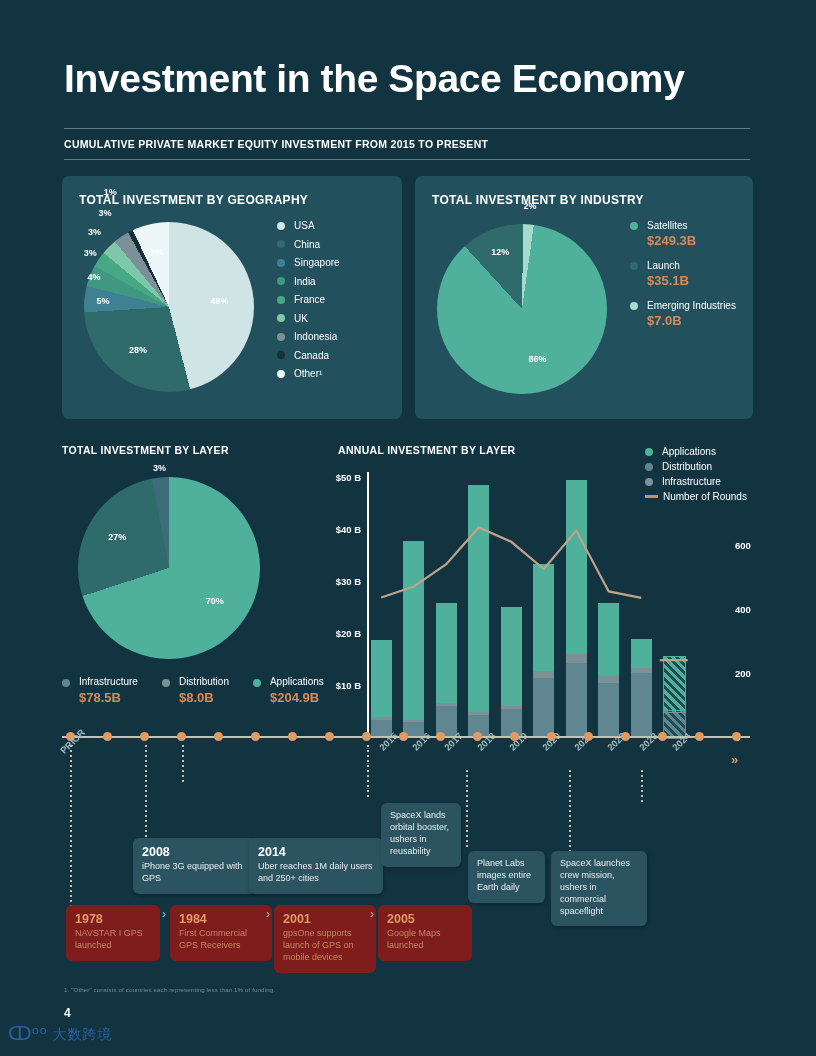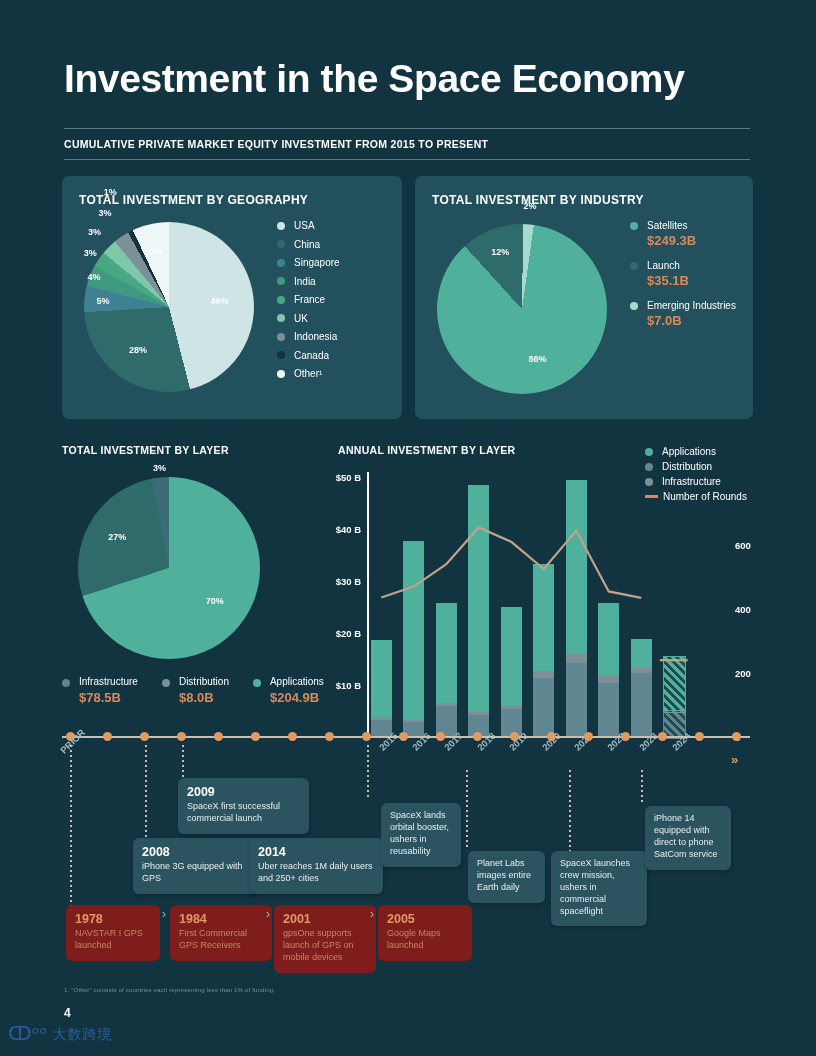--- a/index.html
+++ b/index.html
@@ -366,43 +366,36 @@
   <div class="chev" style="left:731px;top:752px;">»</div>
 
   <div class="vdots" style="left:70px;top:745px;height:165px;"></div>
   <div class="vdots" style="left:145px;top:745px;height:95px;"></div>
   <div class="vdots" style="left:182px;top:745px;height:40px;"></div>
   <div class="vdots" style="left:367px;top:745px;height:55px;"></div>
   <div class="vdots" style="left:466px;top:770px;height:80px;"></div>
   <div class="vdots" style="left:569px;top:770px;height:85px;"></div>
   <div class="vdots" style="left:641px;top:770px;height:33px;"></div>
 
-  <div class="evt" style="left:178px;top:778px;width:113px;">
-    <div class="y">2009</div>
-    <div class="t">SpaceX first successful commercial launch</div>
-  </div>
   <div class="evt" style="left:133px;top:838px;width:106px;">
     <div class="y">2008</div>
     <div class="t">iPhone 3G equipped with GPS</div>
   </div>
   <div class="evt" style="left:249px;top:838px;width:116px;">
     <div class="y">2014</div>
     <div class="t">Uber reaches 1M daily users and 250+ cities</div>
   </div>
   <div class="evt" style="left:381px;top:803px;width:62px;">
     <div class="t">SpaceX lands orbital booster, ushers in reusability</div>
   </div>
   <div class="evt" style="left:468px;top:851px;width:59px;">
     <div class="t">Planet Labs images entire Earth daily</div>
   </div>
   <div class="evt" style="left:551px;top:851px;width:78px;">
     <div class="t">SpaceX launches crew mission, ushers in commercial spaceflight</div>
-  </div>
-  <div class="evt" style="left:645px;top:806px;width:68px;">
-    <div class="t">iPhone 14 equipped with direct to phone SatCom service</div>
   </div>
 
   <div class="gps" style="left:66px;top:905px;width:76px;">
     <div class="y">1978</div>
     <div class="t">NAVSTAR I GPS launched</div>
   </div>
   <div class="gps-arrow" style="left:162px;top:907px;">›</div>
   <div class="gps" style="left:170px;top:905px;width:84px;">
     <div class="y">1984</div>
     <div class="t">First Commercial GPS Receivers</div>

